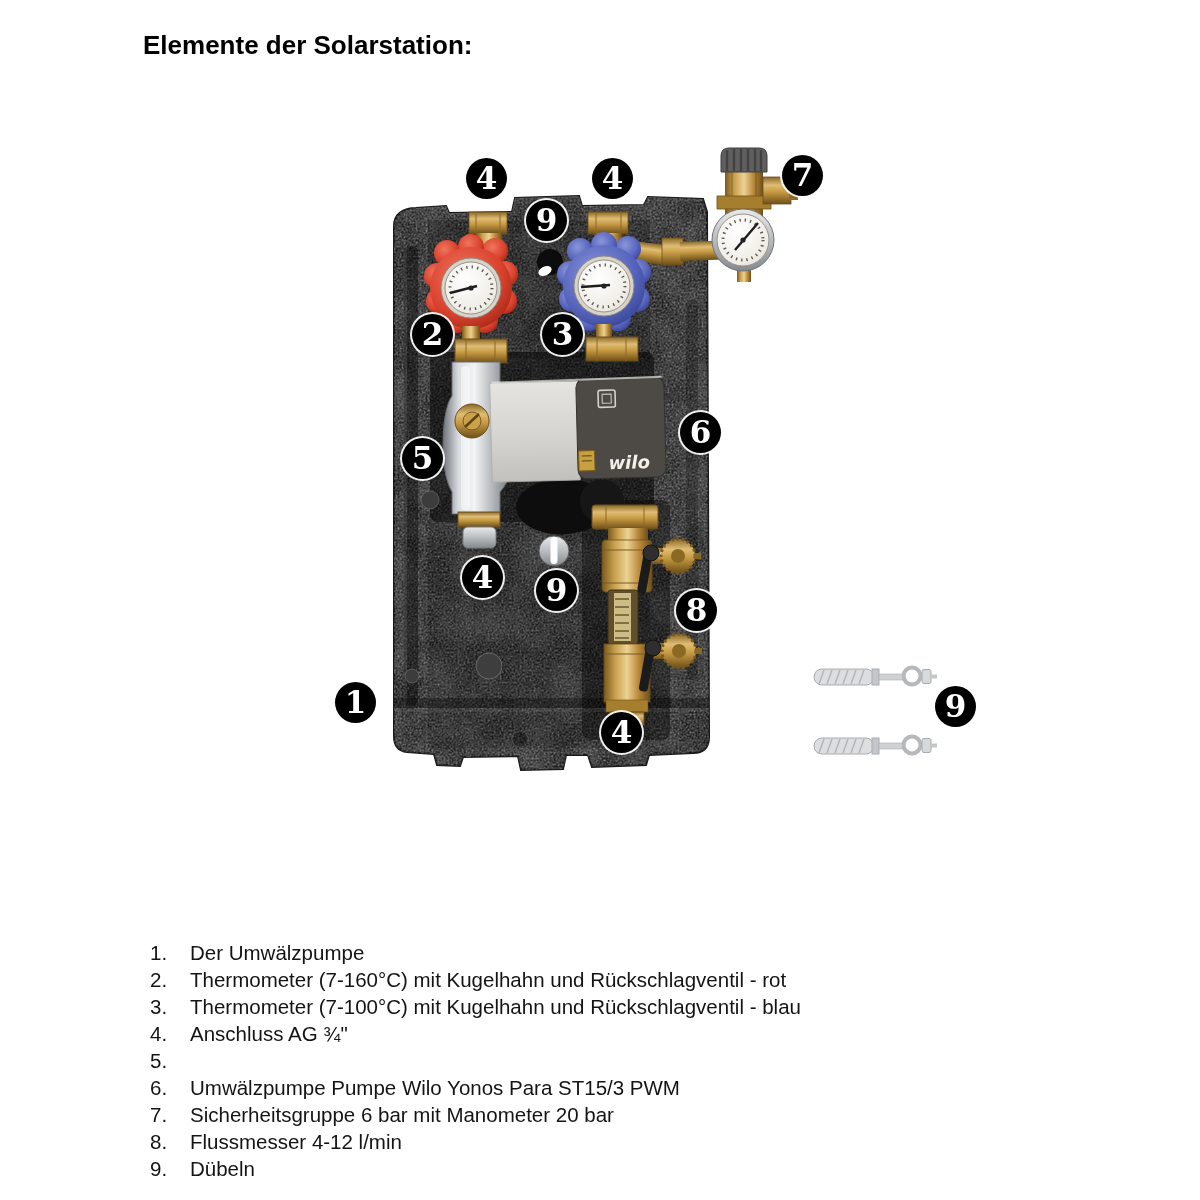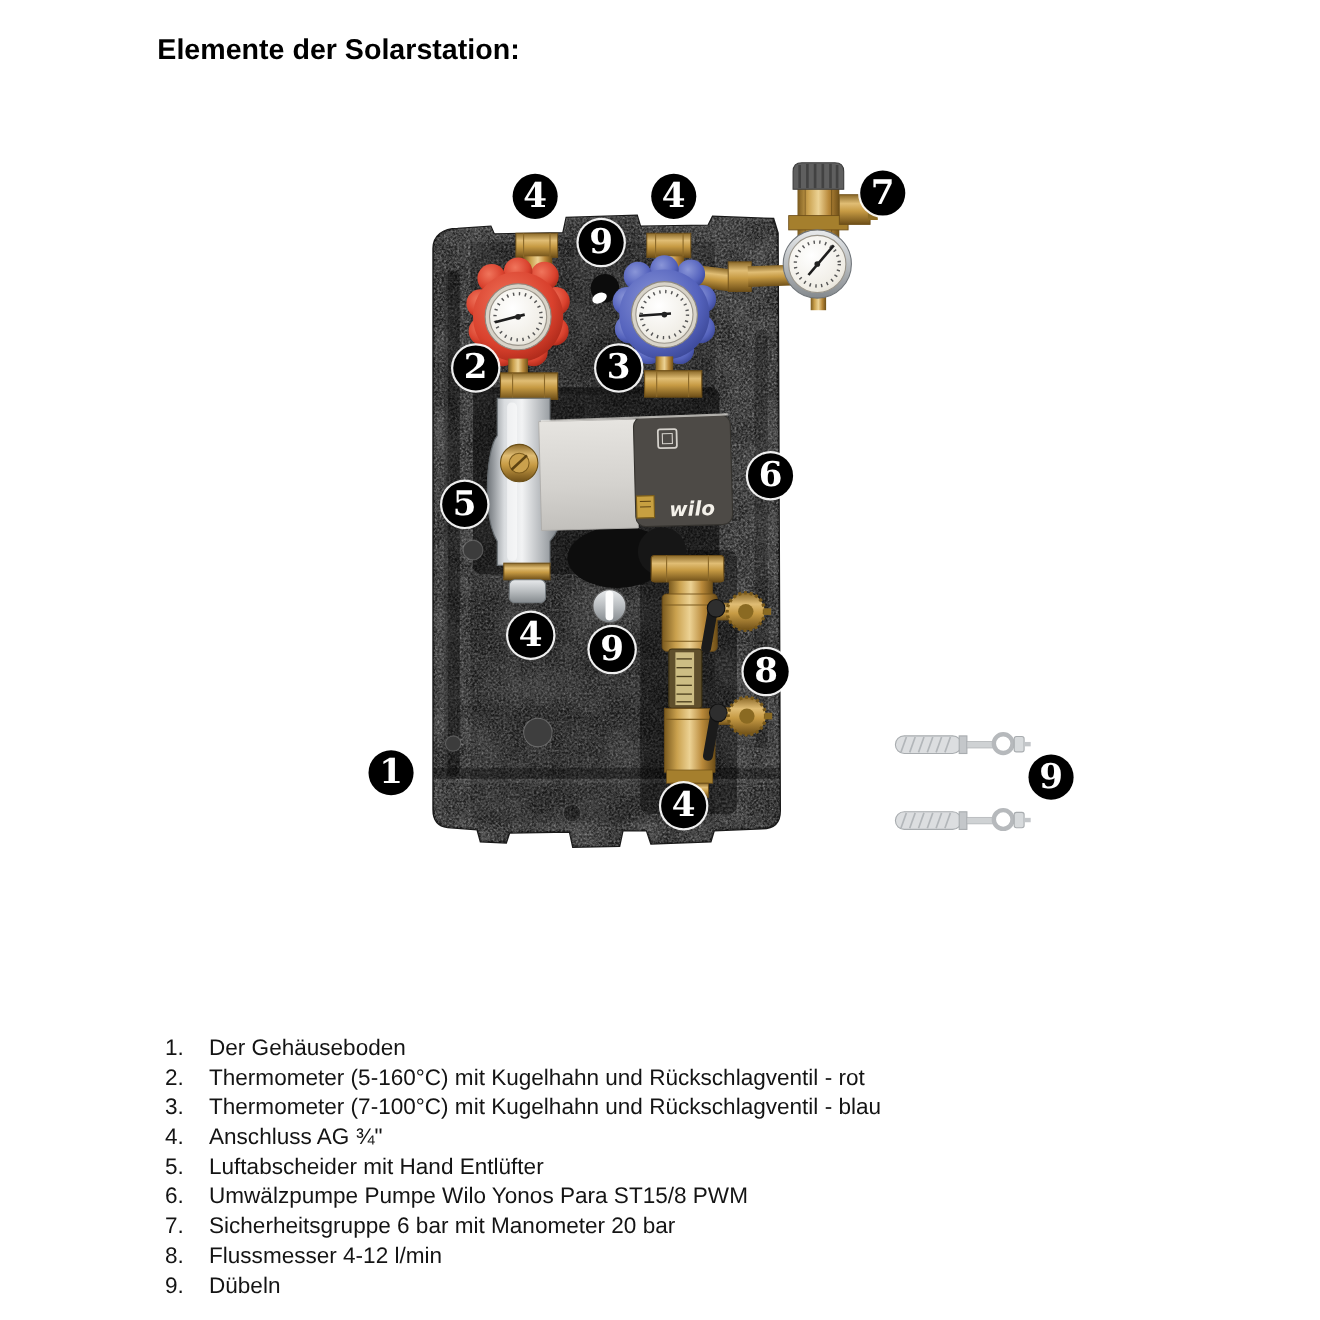--- a/index.html
+++ b/index.html
@@ -346,41 +346,40 @@
   <div class="badge" style="left:462px;top:557px">4</div>
   <div class="badge" style="left:536px;top:570px">9</div>
   <div class="badge" style="left:676px;top:590px">8</div>
   <div class="badge" style="left:335px;top:682px">1</div>
   <div class="badge" style="left:601px;top:712px">4</div>
   <div class="badge" style="left:935px;top:686px">9</div>
 
   <div class="legend">
     <div class="legend-row">
       <span class="legend-num">1.</span>
-      <span class="legend-text">Der Gehäuseboden</span>
+      <span class="legend-text">Der Umwälzpumpe</span>
     </div>
     <div class="legend-row">
       <span class="legend-num">2.</span>
-      <span class="legend-text">Thermometer (5-160°C) mit Kugelhahn und Rückschlagventil - rot</span>
+      <span class="legend-text">Thermometer (7-160°C) mit Kugelhahn und Rückschlagventil - rot</span>
     </div>
     <div class="legend-row">
       <span class="legend-num">3.</span>
       <span class="legend-text">Thermometer (7-100°C) mit Kugelhahn und Rückschlagventil - blau</span>
     </div>
     <div class="legend-row">
       <span class="legend-num">4.</span>
       <span class="legend-text">Anschluss AG ¾"</span>
     </div>
     <div class="legend-row">
       <span class="legend-num">5.</span>
-      <span class="legend-text">Luftabscheider mit Hand Entlüfter</span>
     </div>
     <div class="legend-row">
       <span class="legend-num">6.</span>
-      <span class="legend-text">Umwälzpumpe Pumpe Wilo Yonos Para ST15/8 PWM</span>
+      <span class="legend-text">Umwälzpumpe Pumpe Wilo Yonos Para ST15/3 PWM</span>
     </div>
     <div class="legend-row">
       <span class="legend-num">7.</span>
       <span class="legend-text">Sicherheitsgruppe 6 bar mit Manometer 20 bar</span>
     </div>
     <div class="legend-row">
       <span class="legend-num">8.</span>
       <span class="legend-text">Flussmesser 4-12 l/min</span>
     </div>
     <div class="legend-row">

